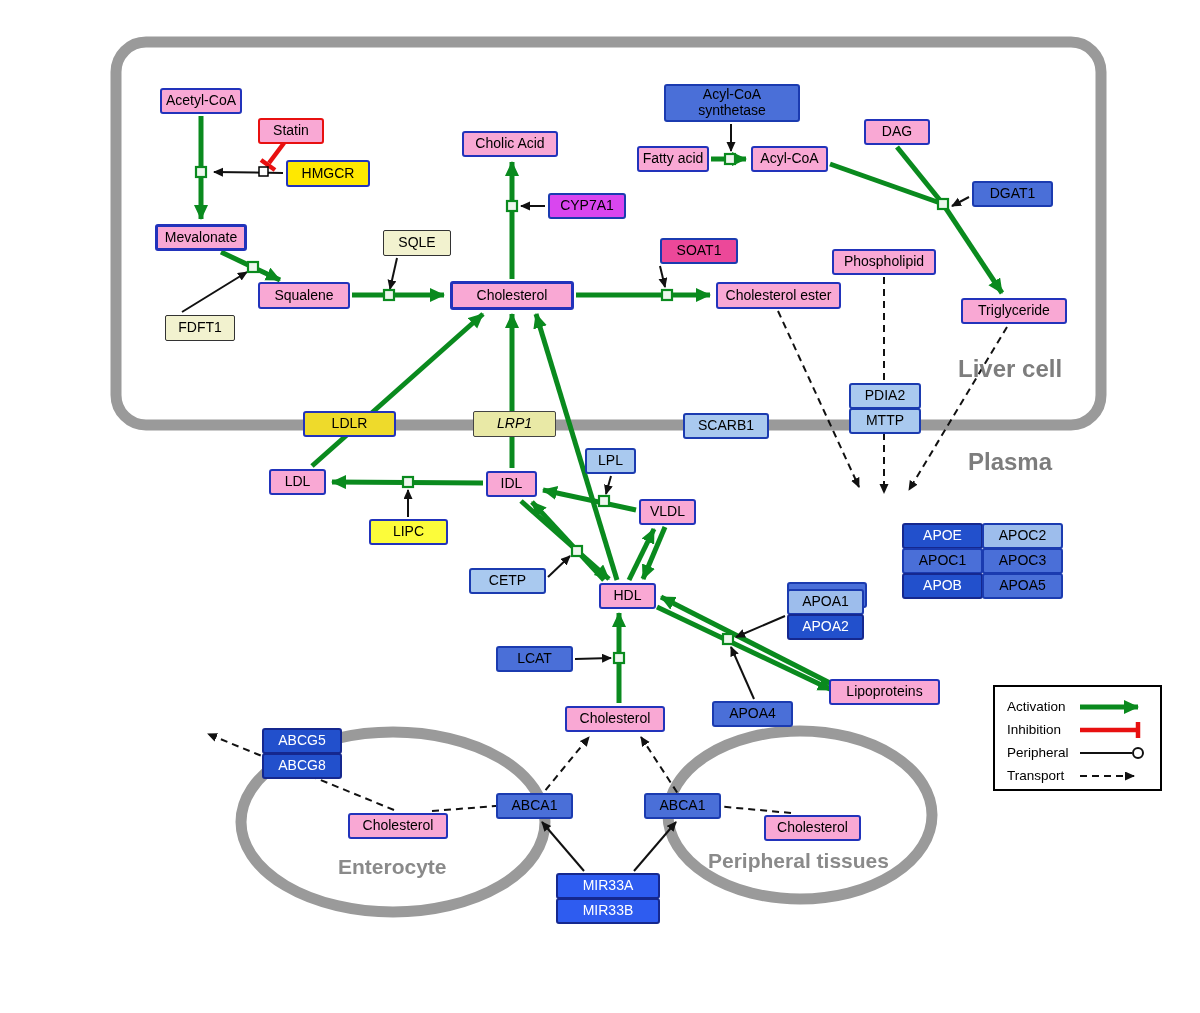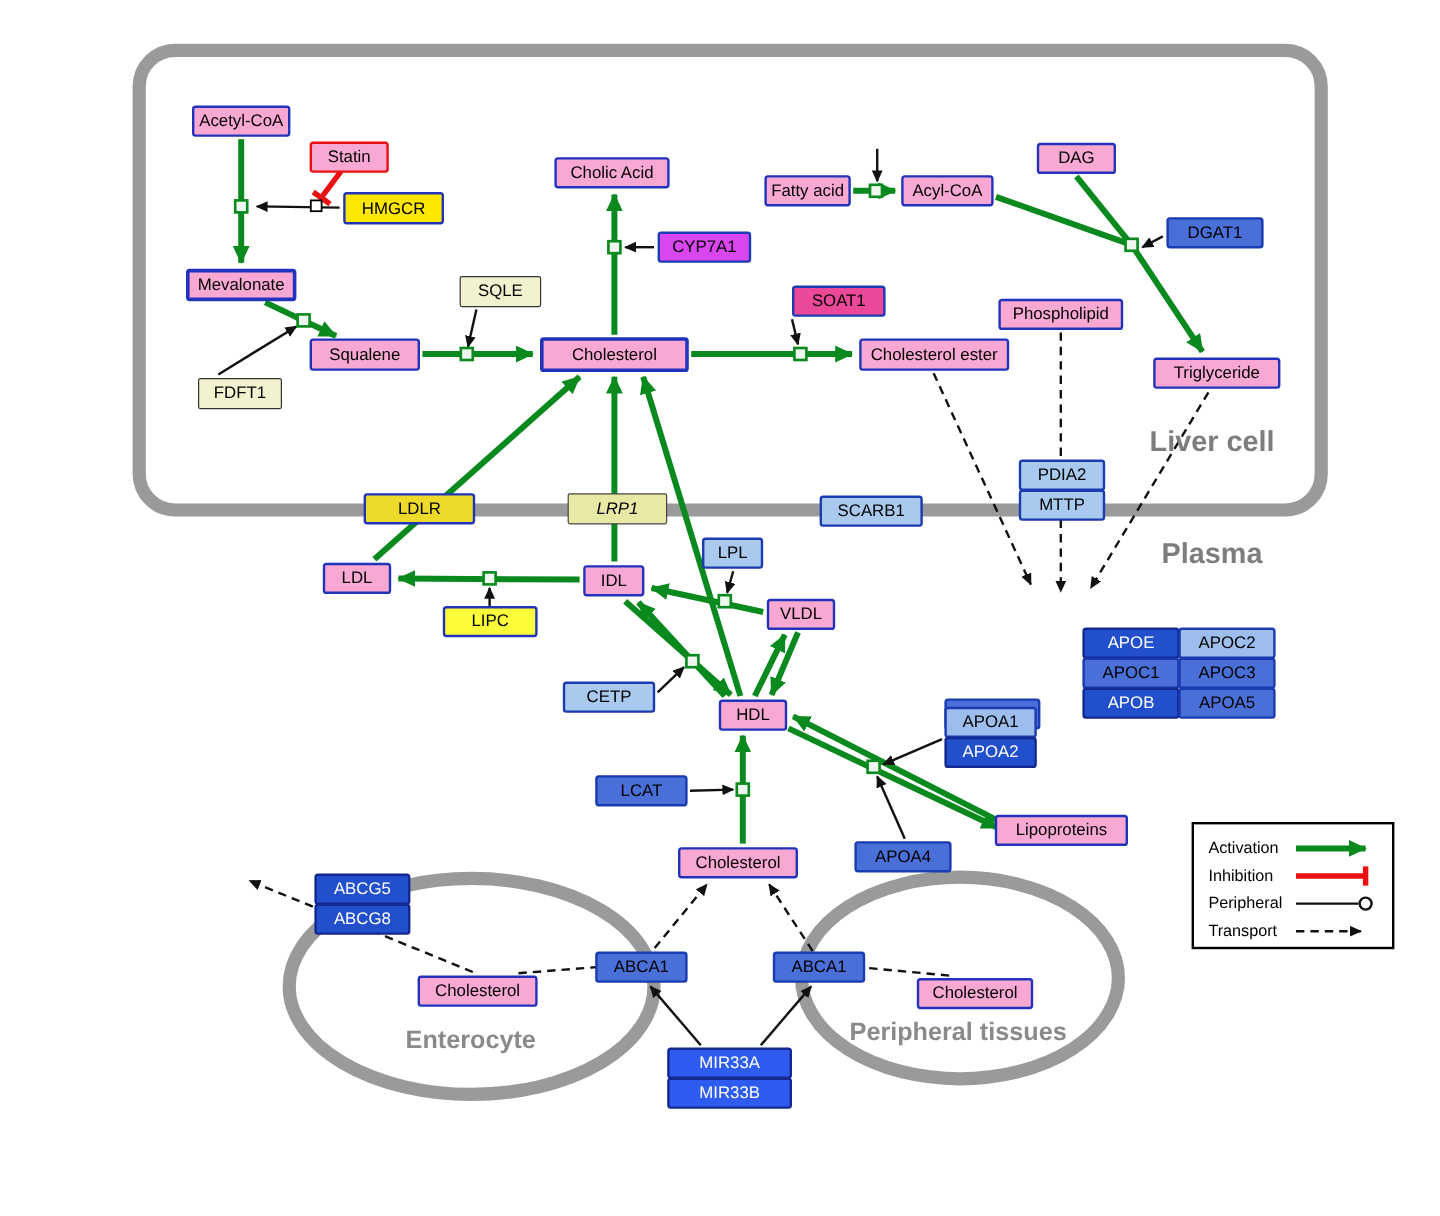--- a/index.html
+++ b/index.html
@@ -148,38 +148,39 @@
   <div class="node y-bright" style="left:286px;top:160px;width:84px;height:27px">HMGCR</div>
   <div class="node thick" style="left:155px;top:224px;width:92px;height:27px">Mevalonate</div>
   <div class="node y-pale" style="left:145px;top:315px;width:70px;height:26px">FDFT1</div>
   <div class="node" style="left:258px;top:282px;width:92px;height:27px">Squalene</div>
   <div class="node y-pale" style="left:363px;top:230px;width:68px;height:26px">SQLE</div>
   <div class="node thick" style="left:450px;top:281px;width:124px;height:29px">Cholesterol</div>
   <div class="node" style="left:462px;top:131px;width:96px;height:26px">Cholic Acid</div>
   <div class="node b-med" style="left:548px;top:193px;width:78px;height:26px">CYP7A1</div>
   <div class="node b-medlight" style="left:620px;top:238px;width:78px;height:26px">SOAT1</div>
   <div class="node" style="left:716px;top:282px;width:125px;height:27px">Cholesterol ester</div>
+  <div class="node b-med2" style="left:664px;top:84px;width:136px;height:38px">Acyl-CoA synthetase</div>
   <div class="node" style="left:637px;top:146px;width:72px;height:26px">Fatty acid</div>
   <div class="node" style="left:751px;top:146px;width:77px;height:26px">Acyl-CoA</div>
   <div class="node" style="left:864px;top:119px;width:66px;height:26px">DAG</div>
   <div class="node b-med2" style="left:972px;top:181px;width:81px;height:26px">DGAT1</div>
   <div class="node" style="left:832px;top:249px;width:104px;height:26px">Phospholipid</div>
   <div class="node" style="left:961px;top:298px;width:106px;height:26px">Triglyceride</div>
   <div class="node b-light" style="left:849px;top:383px;width:72px;height:26px">PDIA2</div>
   <div class="node b-light" style="left:849px;top:408px;width:72px;height:26px">MTTP</div>
 
   <div class="node y-gold" style="left:303px;top:411px;width:93px;height:26px">LDLR</div>
   <div class="node y-lrp1" style="left:473px;top:411px;width:83px;height:26px">LRP1</div>
   <div class="node b-light" style="left:683px;top:413px;width:86px;height:26px">SCARB1</div>
 
   <div class="node" style="left:269px;top:469px;width:57px;height:26px">LDL</div>
   <div class="node" style="left:486px;top:471px;width:51px;height:26px">IDL</div>
   <div class="node b-light" style="left:585px;top:448px;width:51px;height:26px">LPL</div>
   <div class="node" style="left:639px;top:499px;width:57px;height:26px">VLDL</div>
-  <div class="node y-lipc" style="left:369px;top:505px;width:79px;height:26px">LIPC</div>
+  <div class="node y-lipc" style="left:369px;top:519px;width:79px;height:26px">LIPC</div>
   <div class="node b-light" style="left:469px;top:568px;width:77px;height:26px">CETP</div>
   <div class="node" style="left:599px;top:583px;width:57px;height:26px">HDL</div>
   <div class="node b-med2" style="left:787px;top:582px;width:80px;height:26px">PLTP</div>
   <div class="node b-light2" style="left:787px;top:589px;width:77px;height:26px">APOA1</div>
   <div class="node b-dark" style="left:787px;top:614px;width:77px;height:26px">APOA2</div>
   <div class="node b-med2" style="left:496px;top:646px;width:77px;height:26px">LCAT</div>
   <div class="node b-med2" style="left:712px;top:701px;width:81px;height:26px">APOA4</div>
   <div class="node" style="left:829px;top:679px;width:111px;height:26px">Lipoproteins</div>
   <div class="node b-dark" style="left:902px;top:523px;width:81px;height:26px">APOE</div>
   <div class="node b-light2" style="left:982px;top:523px;width:81px;height:26px">APOC2</div>

